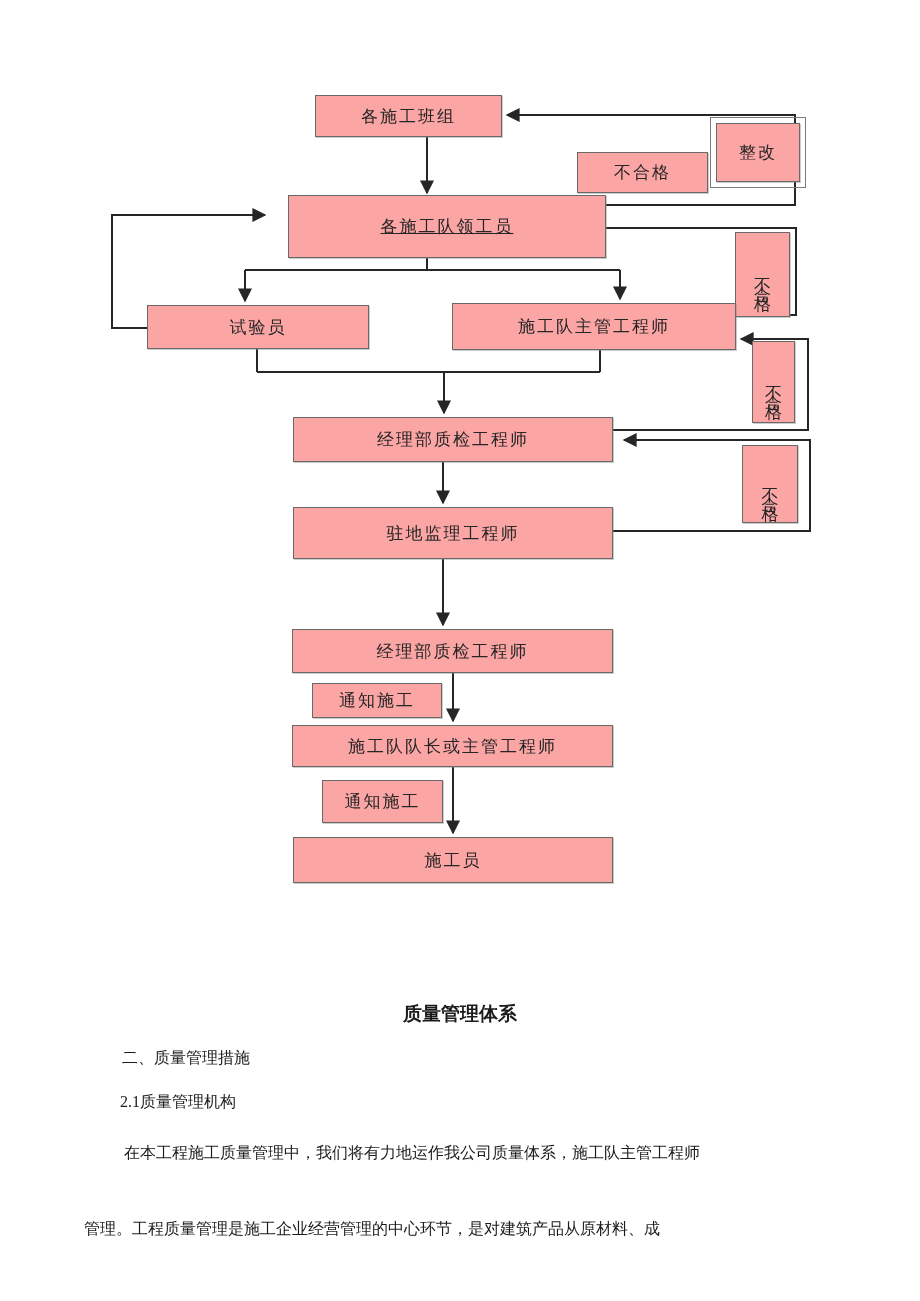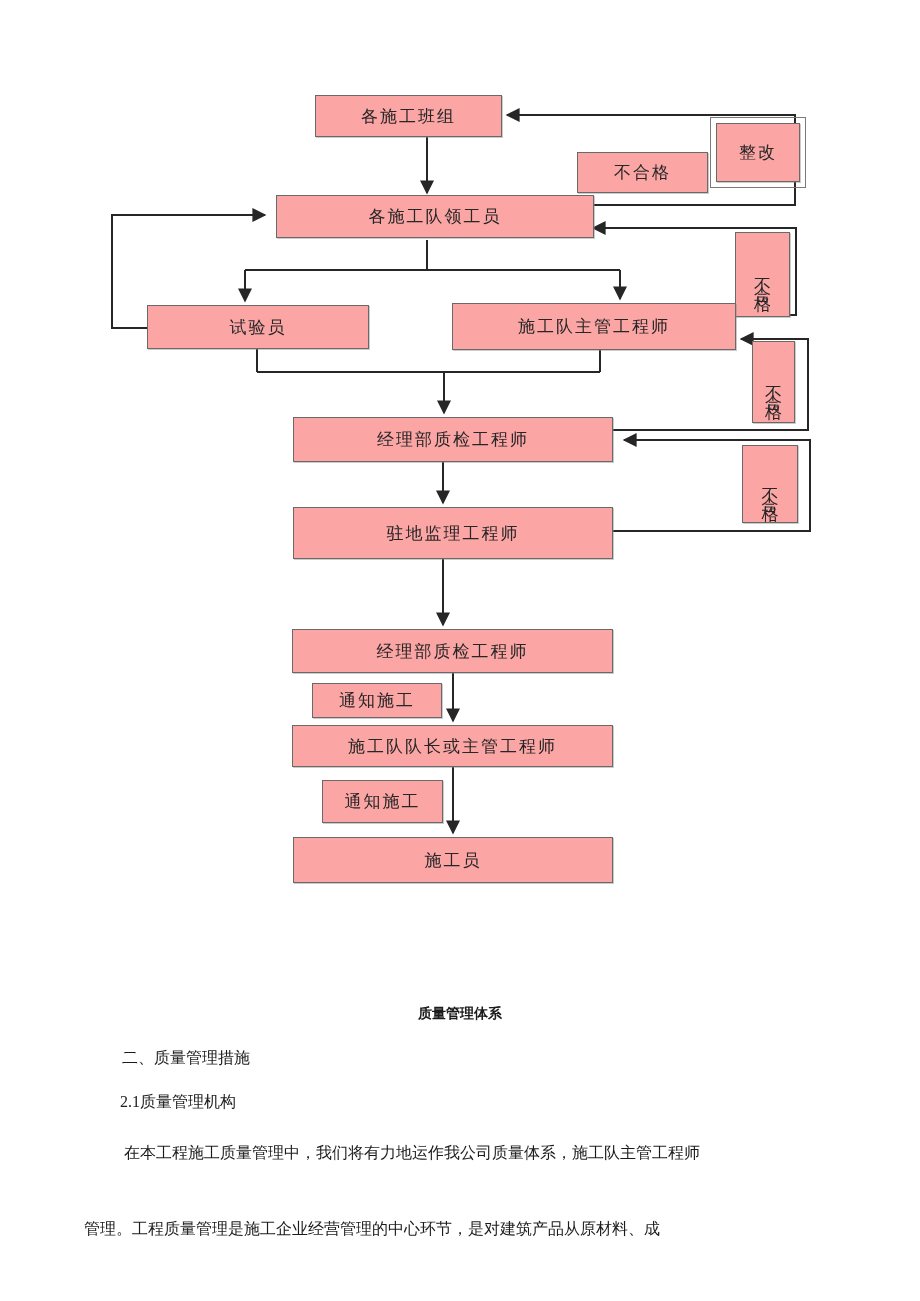--- a/index.html
+++ b/index.html
@@ -36,21 +36,21 @@
     writing-mode: vertical-rl;
     text-orientation: upright;
     letter-spacing: 9px;
     padding-top: 6px;
   }
   .node.outlined {
     outline: 1px solid #7a7a7a;
     outline-offset: 5px;
   }
   .txt { position: absolute; white-space: nowrap; font-size: 16px; line-height: 24px; }
-  .caption { left: 0; width: 920px; text-align: center; font-weight: bold; font-size: 14px; }
+  .caption { left: 0; width: 920px; text-align: center; font-weight: bold; font-size: 19px; }
 </style>
 </head>
 <body>
 
 <div class="page">
 
   <svg class="connectors" viewBox="0 0 920 1301" xmlns="http://www.w3.org/2000/svg">
     <defs>
       <marker id="ah" viewBox="0 0 10 10" refX="9" refY="5" markerWidth="9" markerHeight="7" orient="auto-start-reverse">
         <path d="M0,0 L10,5 L0,10 z" fill="#262626"></path>
@@ -79,21 +79,21 @@
       <path d="M147,328 H112 V215 H265" marker-end="url(#ah)"></path>
     </g>
   </svg>
 
   <div class="node" style="left:315px; top:95px;  width:187px; height:42px;">各施工班组</div>
 
   <div class="node" style="left:577px; top:152px; width:131px; height:41px;">不合格</div>
 
   <div class="node outlined" style="left:716px; top:123px; width:84px; height:59px;">整改</div>
 
-  <div class="node" style="left:276px; top:195px; width:318px; height:43px;">各施工队领工员</div>
+  <div class="node" style="left:288px; top:195px; width:318px; height:63px;text-decoration:underline;">各施工队领工员</div>
 
   <div class="node vnode" style="left:735px; top:232px; width:55px; height:85px;">不合格</div>
 
   <div class="node" style="left:147px; top:305px; width:222px; height:44px;">试验员</div>
 
   <div class="node" style="left:452px; top:303px; width:284px; height:47px;">施工队主管工程师</div>
 
   <div class="node vnode" style="left:752px; top:341px; width:43px; height:82px;">不合格</div>
 
   <div class="node" style="left:293px; top:417px; width:320px; height:45px;">经理部质检工程师</div>

